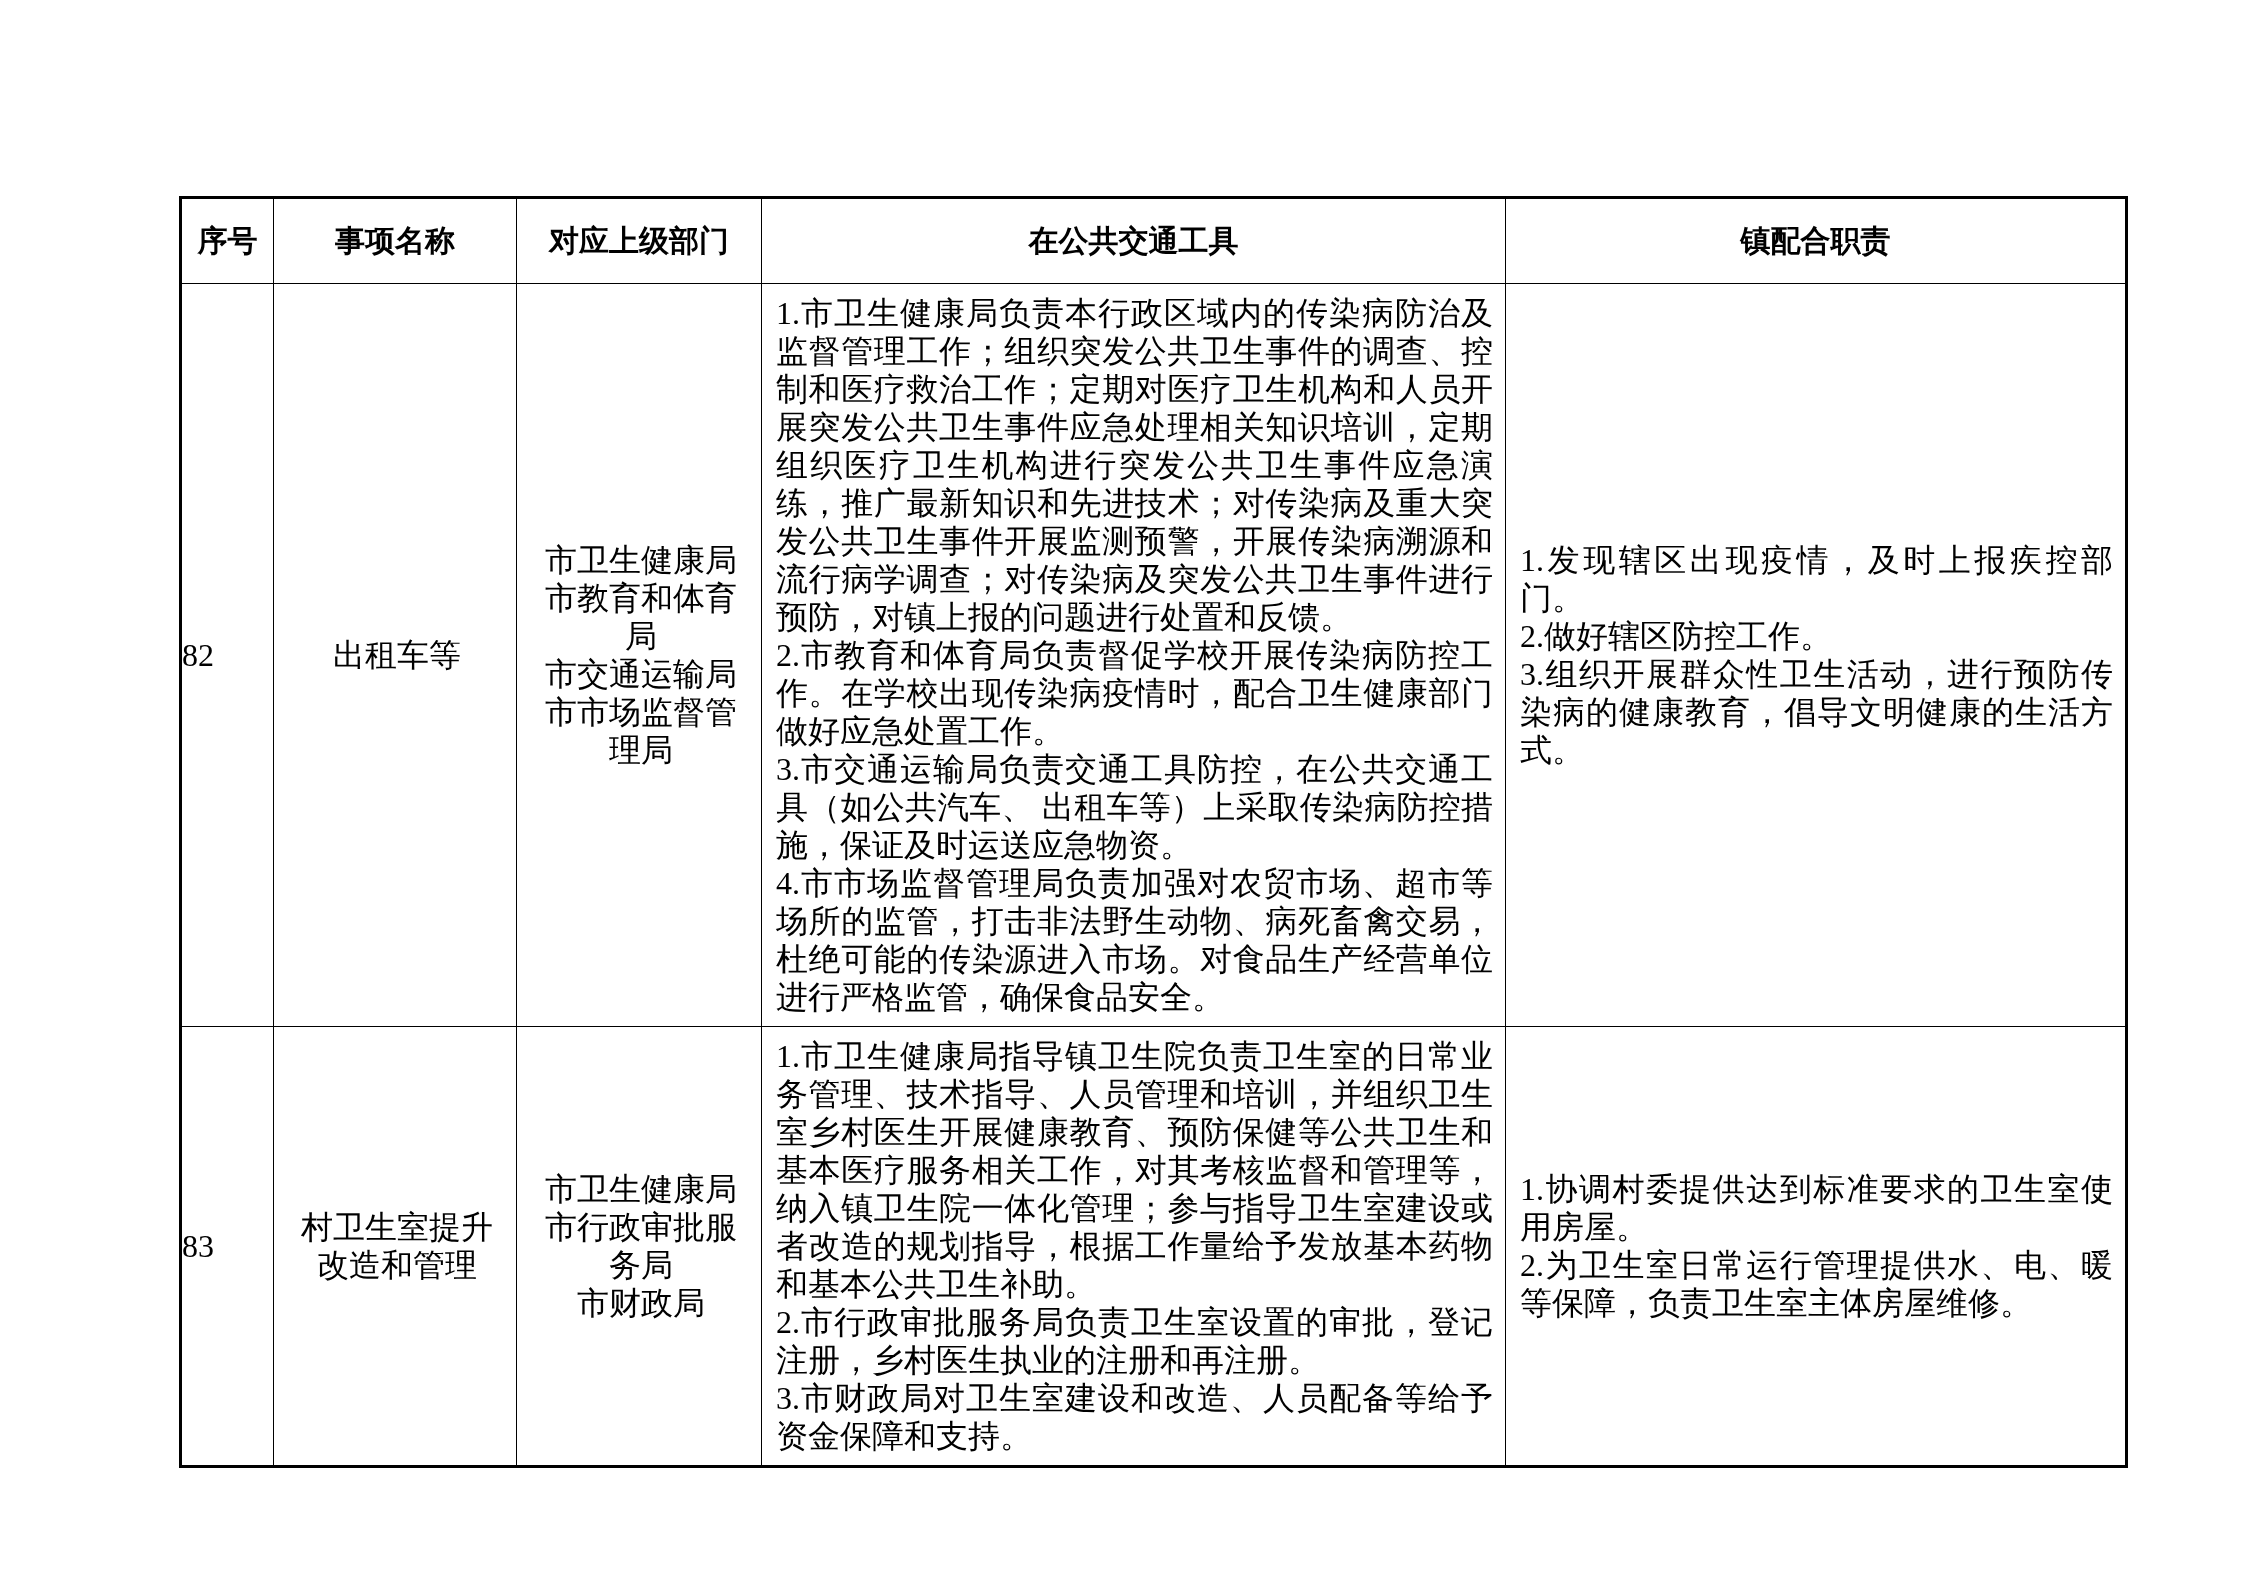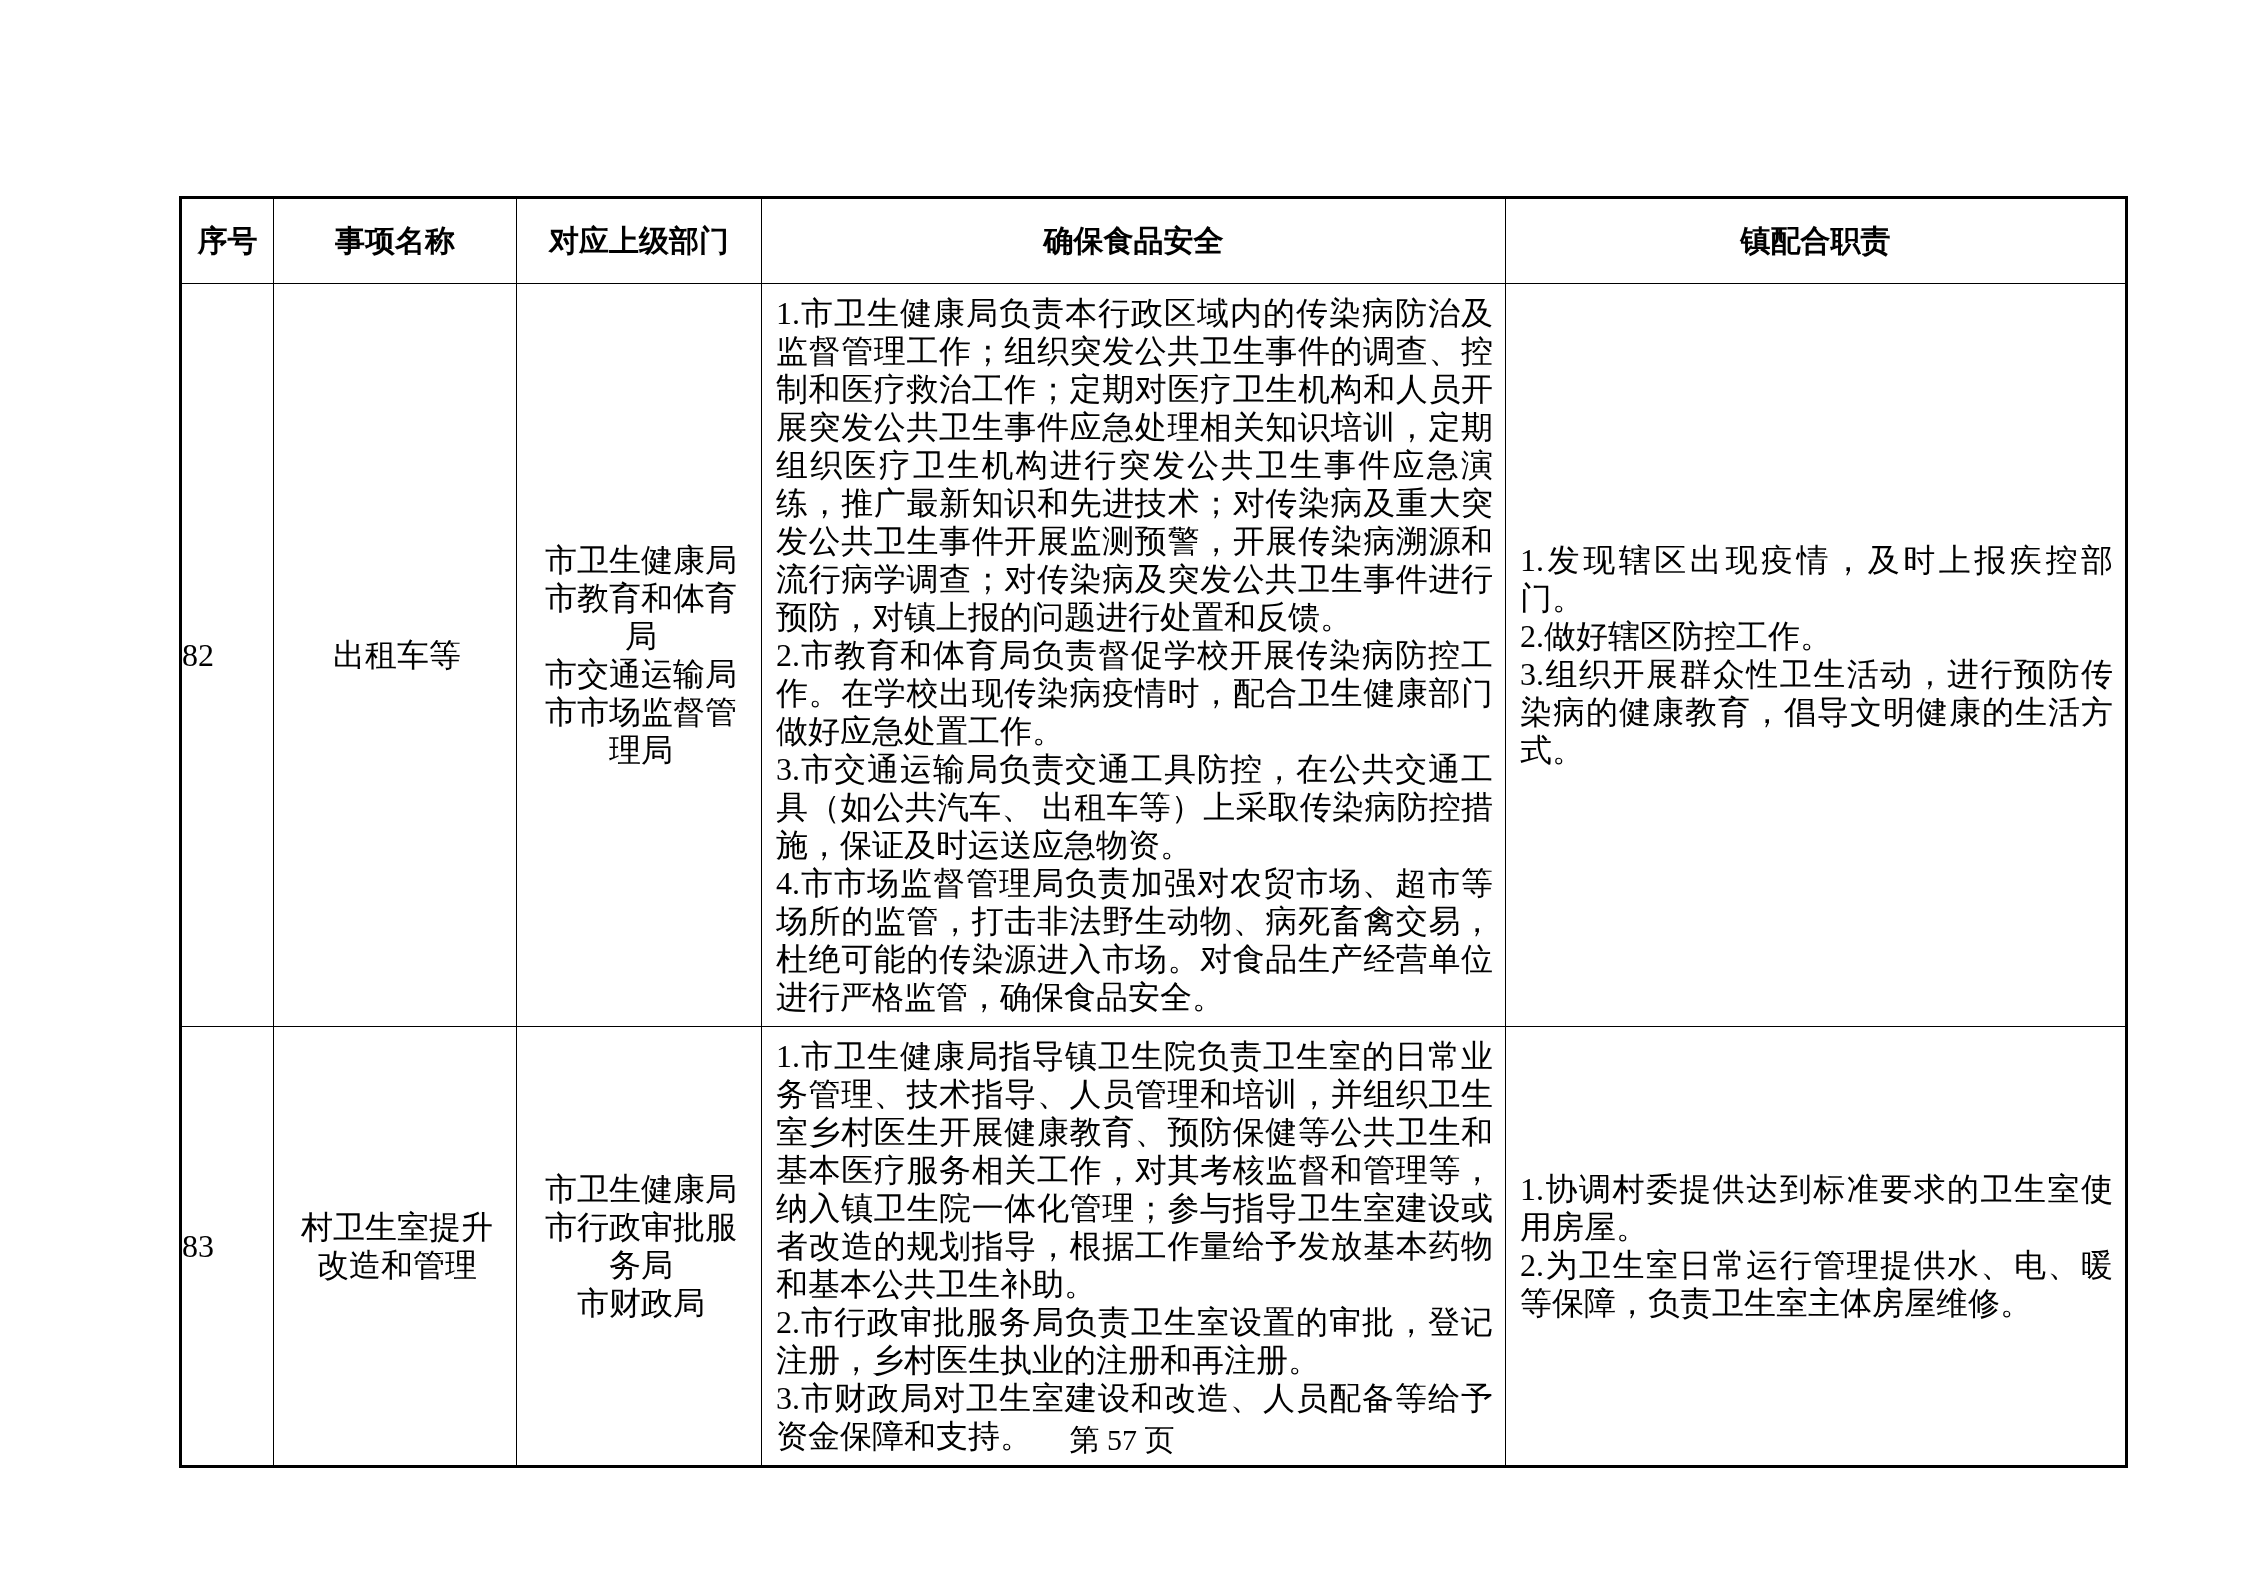--- a/index.html
+++ b/index.html
@@ -78,21 +78,21 @@
       <col style="width:243px">
       <col style="width:245px">
       <col style="width:744px">
       <col style="width:621px">
     </colgroup>
     <thead>
       <tr>
         <th class="hdr">序号</th>
         <th class="hdr">事项名称</th>
         <th class="hdr">对应上级部门</th>
-        <th class="hdr">确保食品安全</th>
+        <th class="hdr">在公共交通工具</th>
         <th class="hdr">镇配合职责</th>
       </tr>
     </thead>
     <tbody>
       <tr class="row-82">
         <td>
             <div class="cell center">82</div>
           </td>
         <td>
             <div class="cell left">出租车等</div>
@@ -133,15 +133,14 @@
 3.市财政局对卫生室建设和改造、人员配备等给予资金保障和支持。</div>
           </td>
         <td>
             <div class="cell duties">1.协调村委提供达到标准要求的卫生室使用房屋。
 2.为卫生室日常运行管理提供水、电、暖等保障，负责卫生室主体房屋维修。</div>
           </td>
       </tr>
     </tbody>
   </table>
 
-  <div class="footer">第 57 页</div>
 
 </div>
 
 </body></html>

